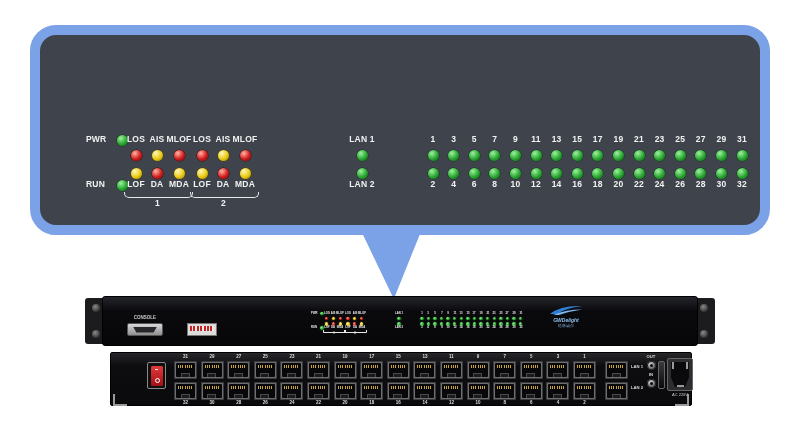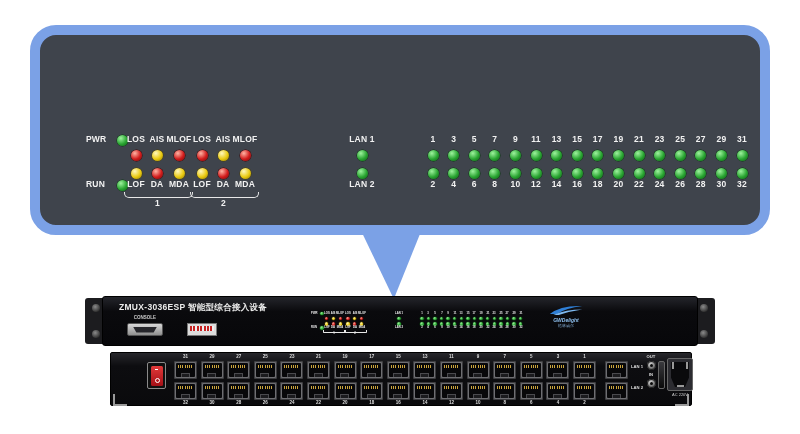--- a/index.html
+++ b/index.html
@@ -195,21 +195,20 @@
 <div class="ear left">
   <div class="screw" style="top:6px"></div>
   <div class="screw" style="top:32px"></div>
 </div>
 <div class="ear right">
   <div class="screw" style="top:6px"></div>
   <div class="screw" style="top:32px"></div>
 </div>
 
 <div class="front-body">
-  <div class="front-title">ZMUX-3036ESP 智能型综合接入设备</div>
   <div class="console-label">CONSOLE</div>
   <div class="db9">
     <div class="db9-inner"></div>
   </div>
   <div class="dip">
     <div class="dip-inner"></div>
   </div>
   <div class="mini-panel" id="front-mini-panel">
       <div class="p-label" style="left: 14.72px; top: 32px; font-size: 8.5px; transform-origin: 0px 0px; transform: scale(0.32);">PWR</div>
       <div class="led green" style="left: 24.48px; top: 31.84px; height: 3.52px; width: 3.52px;"></div>

